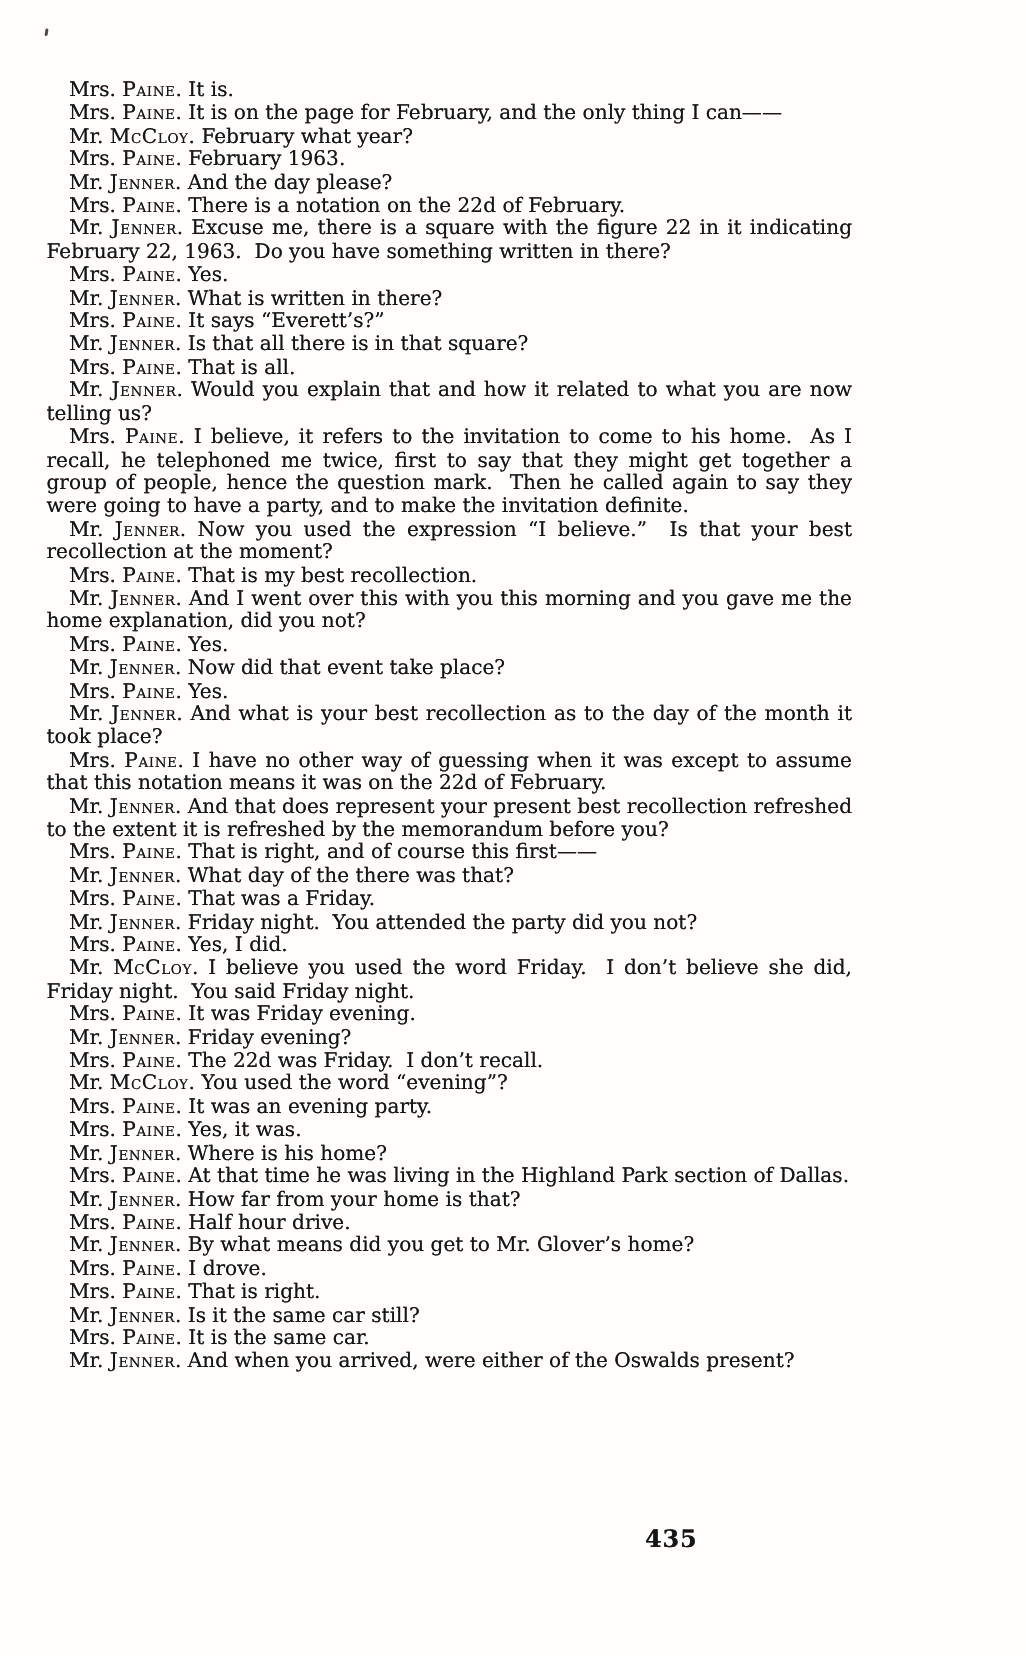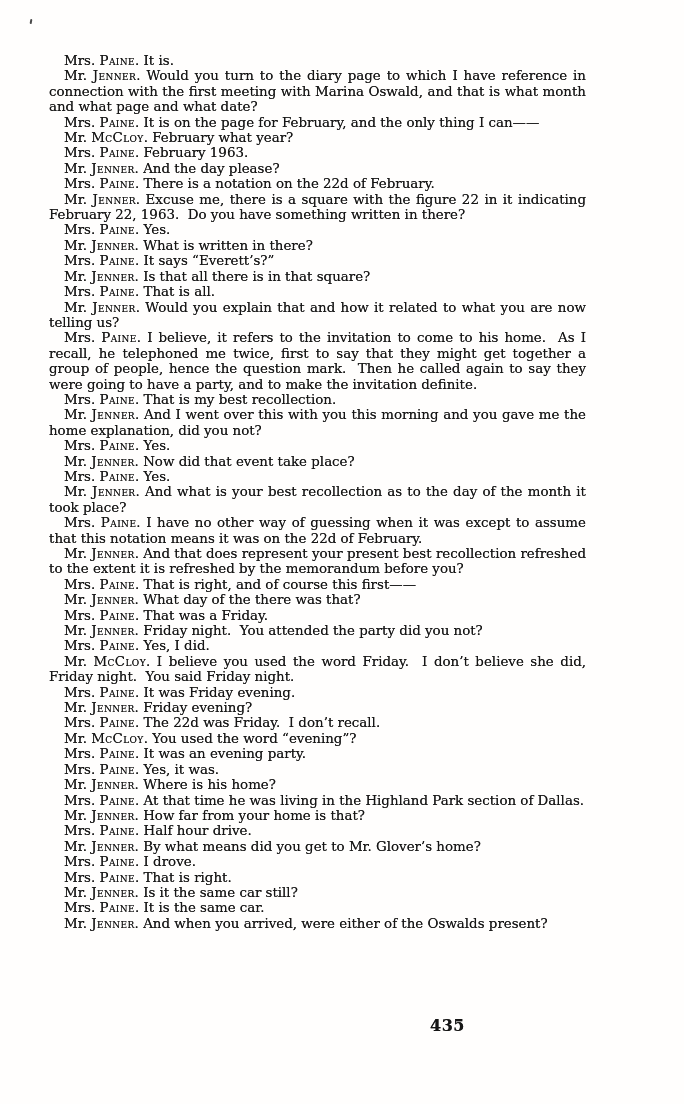--- a/index.html
+++ b/index.html
@@ -21,21 +21,21 @@
     left: 30px;
     top: 19px;
     width: 2px;
     height: 5px;
     background: #4a4a4a;
     border-radius: 1px;
     transform: rotate(10deg);
   }
   .text-block {
     position: absolute;
-    left: 49px;
+    left: 31px;
     top: 53px;
     width: 537px;
   }
   .para {
     margin: 0;
     text-indent: 15px;
     font-size: 13.4px;
     line-height: 15.4px;
     text-align: justify;
     text-shadow: 0 0 0.4px rgba(22, 22, 22, 0.75);
@@ -57,34 +57,34 @@
     text-shadow: 0 0 0.4px rgba(22, 22, 22, 0.75);
   }
 </style>
 </head>
 <body>
 
 <div class="page">
   <div class="scan-speck"></div>
   <div class="text-block" id="transcript">
       <p class="para"><span class="speaker"><span>Mrs.</span> <span class="sc">Paine</span><span>.</span></span> <span class="ptext">It is.</span></p>
-      <p class="para"><span class="speaker"><span>Mr.</span> <span class="sc">Jenner</span><span>.</span></span> <span class="ptext">Would you turn to the diary page to which I have reference in connection with the first meeting with Marina Oswald, and that is what month and what page and what date?</span></p>
       <p class="para"><span class="speaker"><span>Mrs.</span> <span class="sc">Paine</span><span>.</span></span> <span class="ptext">It is on the page for February, and the only thing I can——</span></p>
       <p class="para"><span class="speaker"><span>Mr.</span> <span class="sc">McCloy</span><span>.</span></span> <span class="ptext">February what year?</span></p>
       <p class="para"><span class="speaker"><span>Mrs.</span> <span class="sc">Paine</span><span>.</span></span> <span class="ptext">February 1963.</span></p>
       <p class="para"><span class="speaker"><span>Mr.</span> <span class="sc">Jenner</span><span>.</span></span> <span class="ptext">And the day please?</span></p>
       <p class="para"><span class="speaker"><span>Mrs.</span> <span class="sc">Paine</span><span>.</span></span> <span class="ptext">There is a notation on the 22d of February.</span></p>
       <p class="para"><span class="speaker"><span>Mr.</span> <span class="sc">Jenner</span><span>.</span></span> <span class="ptext">Excuse me, there is a square with the figure 22 in it indicating February 22, 1963.&nbsp; Do you have something written in there?</span></p>
       <p class="para"><span class="speaker"><span>Mrs.</span> <span class="sc">Paine</span><span>.</span></span> <span class="ptext">Yes.</span></p>
       <p class="para"><span class="speaker"><span>Mr.</span> <span class="sc">Jenner</span><span>.</span></span> <span class="ptext">What is written in there?</span></p>
       <p class="para"><span class="speaker"><span>Mrs.</span> <span class="sc">Paine</span><span>.</span></span> <span class="ptext">It says “Everett’s?”</span></p>
       <p class="para"><span class="speaker"><span>Mr.</span> <span class="sc">Jenner</span><span>.</span></span> <span class="ptext">Is that all there is in that square?</span></p>
       <p class="para"><span class="speaker"><span>Mrs.</span> <span class="sc">Paine</span><span>.</span></span> <span class="ptext">That is all.</span></p>
       <p class="para"><span class="speaker"><span>Mr.</span> <span class="sc">Jenner</span><span>.</span></span> <span class="ptext">Would you explain that and how it related to what you are now telling us?</span></p>
       <p class="para"><span class="speaker"><span>Mrs.</span> <span class="sc">Paine</span><span>.</span></span> <span class="ptext">I believe, it refers to the invitation to come to his home.&nbsp; As I recall, he telephoned me twice, first to say that they might get together a group of people, hence the question mark.&nbsp; Then he called again to say they were going to have a party, and to make the invitation definite.</span></p>
+      <p class="para"><span class="speaker"><span>Mr.</span> <span class="sc">Jenner</span><span>.</span></span> <span class="ptext">Now you used the expression “I believe.”&nbsp; Is that your best recollection at the moment?</span></p>
       <p class="para"><span class="speaker"><span>Mrs.</span> <span class="sc">Paine</span><span>.</span></span> <span class="ptext">That is my best recollection.</span></p>
       <p class="para"><span class="speaker"><span>Mr.</span> <span class="sc">Jenner</span><span>.</span></span> <span class="ptext">And I went over this with you this morning and you gave me the home explanation, did you not?</span></p>
       <p class="para"><span class="speaker"><span>Mrs.</span> <span class="sc">Paine</span><span>.</span></span> <span class="ptext">Yes.</span></p>
       <p class="para"><span class="speaker"><span>Mr.</span> <span class="sc">Jenner</span><span>.</span></span> <span class="ptext">Now did that event take place?</span></p>
       <p class="para"><span class="speaker"><span>Mrs.</span> <span class="sc">Paine</span><span>.</span></span> <span class="ptext">Yes.</span></p>
       <p class="para"><span class="speaker"><span>Mr.</span> <span class="sc">Jenner</span><span>.</span></span> <span class="ptext">And what is your best recollection as to the day of the month it took place?</span></p>
       <p class="para"><span class="speaker"><span>Mrs.</span> <span class="sc">Paine</span><span>.</span></span> <span class="ptext">I have no other way of guessing when it was except to assume that this notation means it was on the 22d of February.</span></p>
       <p class="para"><span class="speaker"><span>Mr.</span> <span class="sc">Jenner</span><span>.</span></span> <span class="ptext">And that does represent your present best recollection refreshed to the extent it is refreshed by the memorandum before you?</span></p>
       <p class="para"><span class="speaker"><span>Mrs.</span> <span class="sc">Paine</span><span>.</span></span> <span class="ptext">That is right, and of course this first——</span></p>
       <p class="para"><span class="speaker"><span>Mr.</span> <span class="sc">Jenner</span><span>.</span></span> <span class="ptext">What day of the there was that?</span></p>

